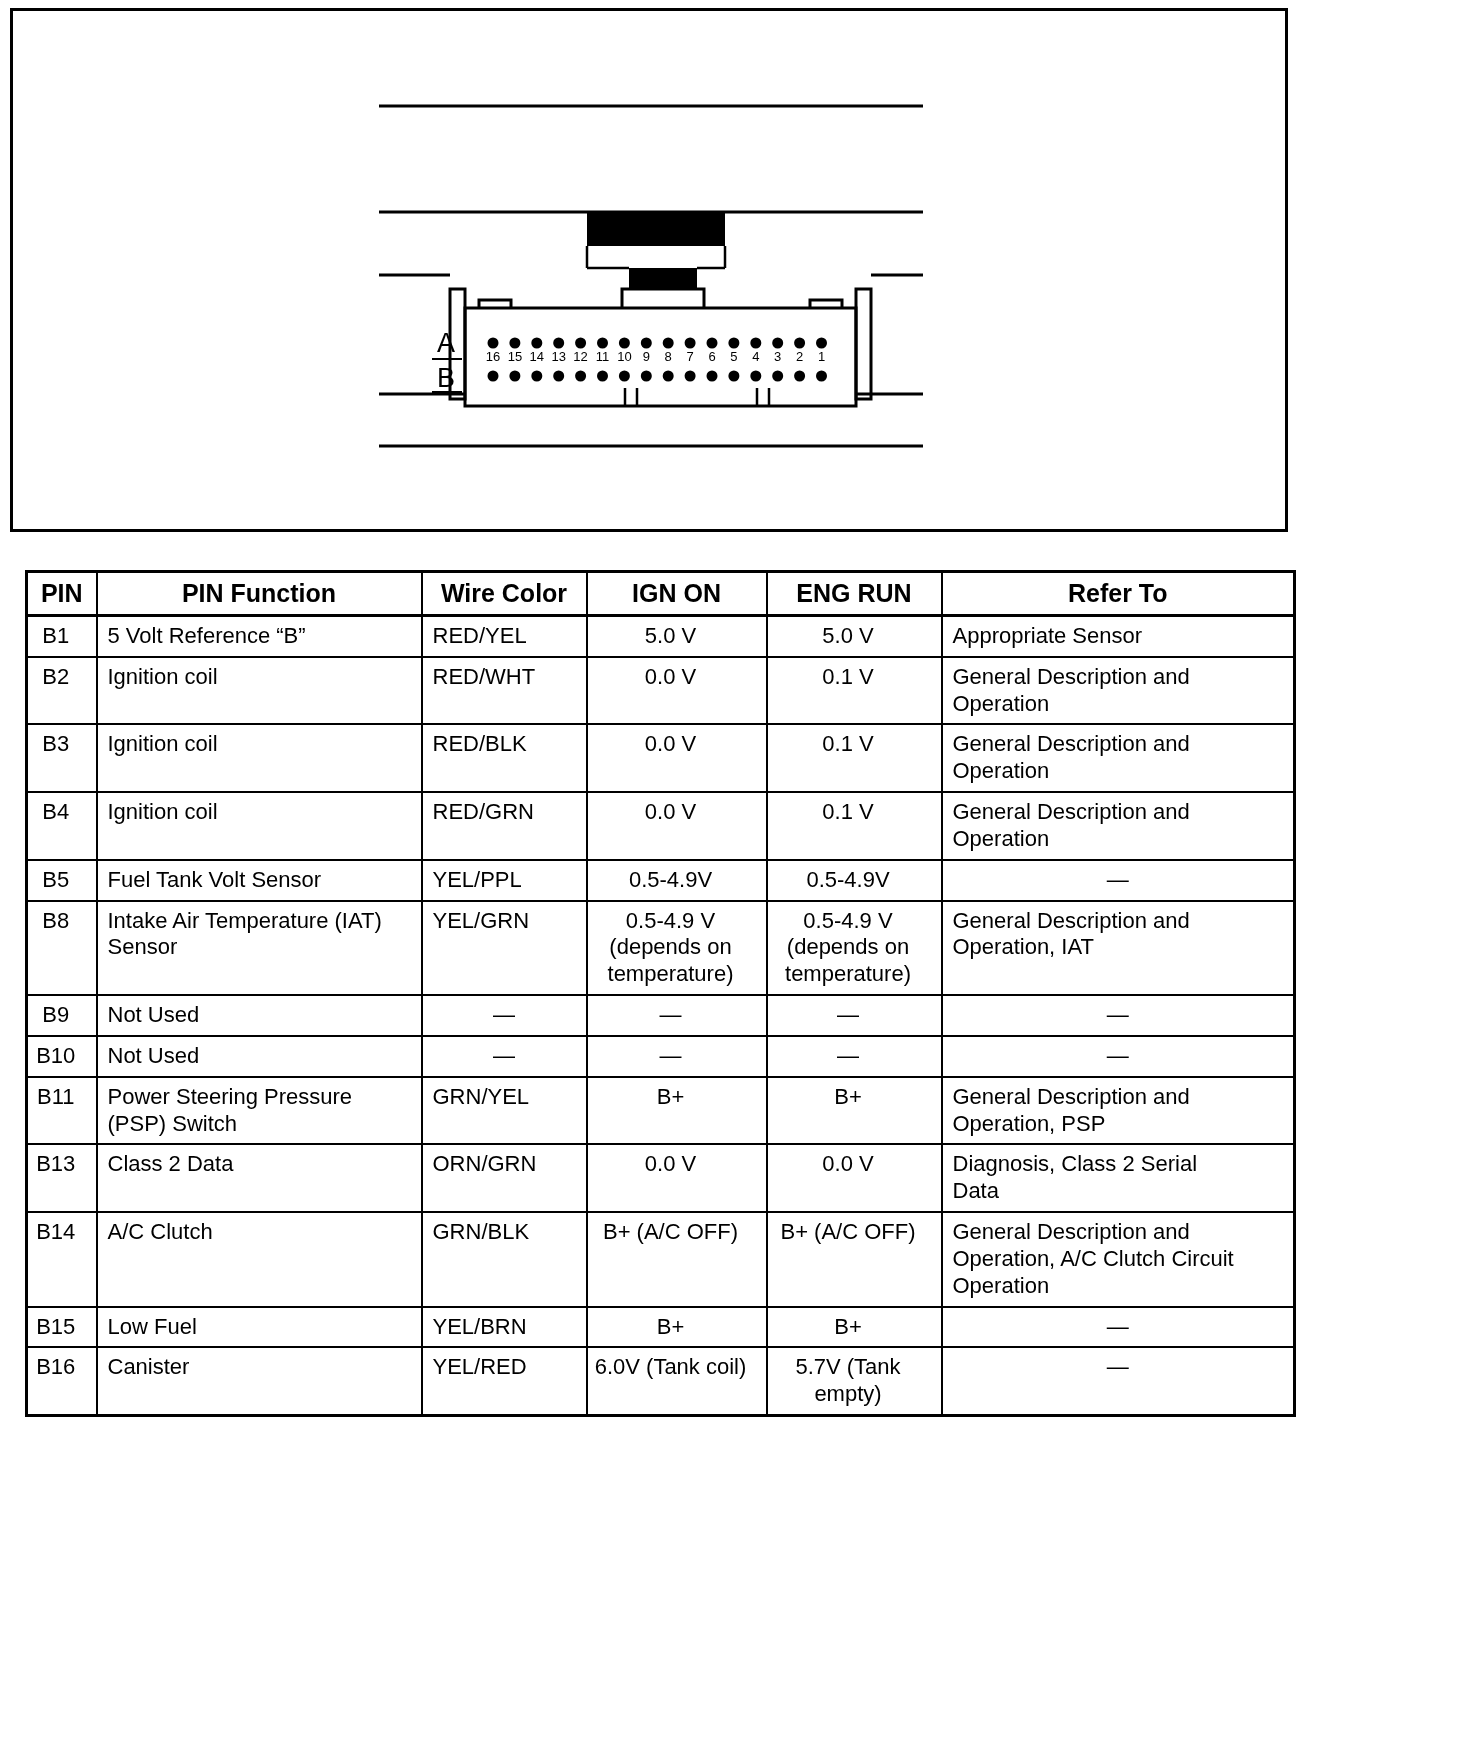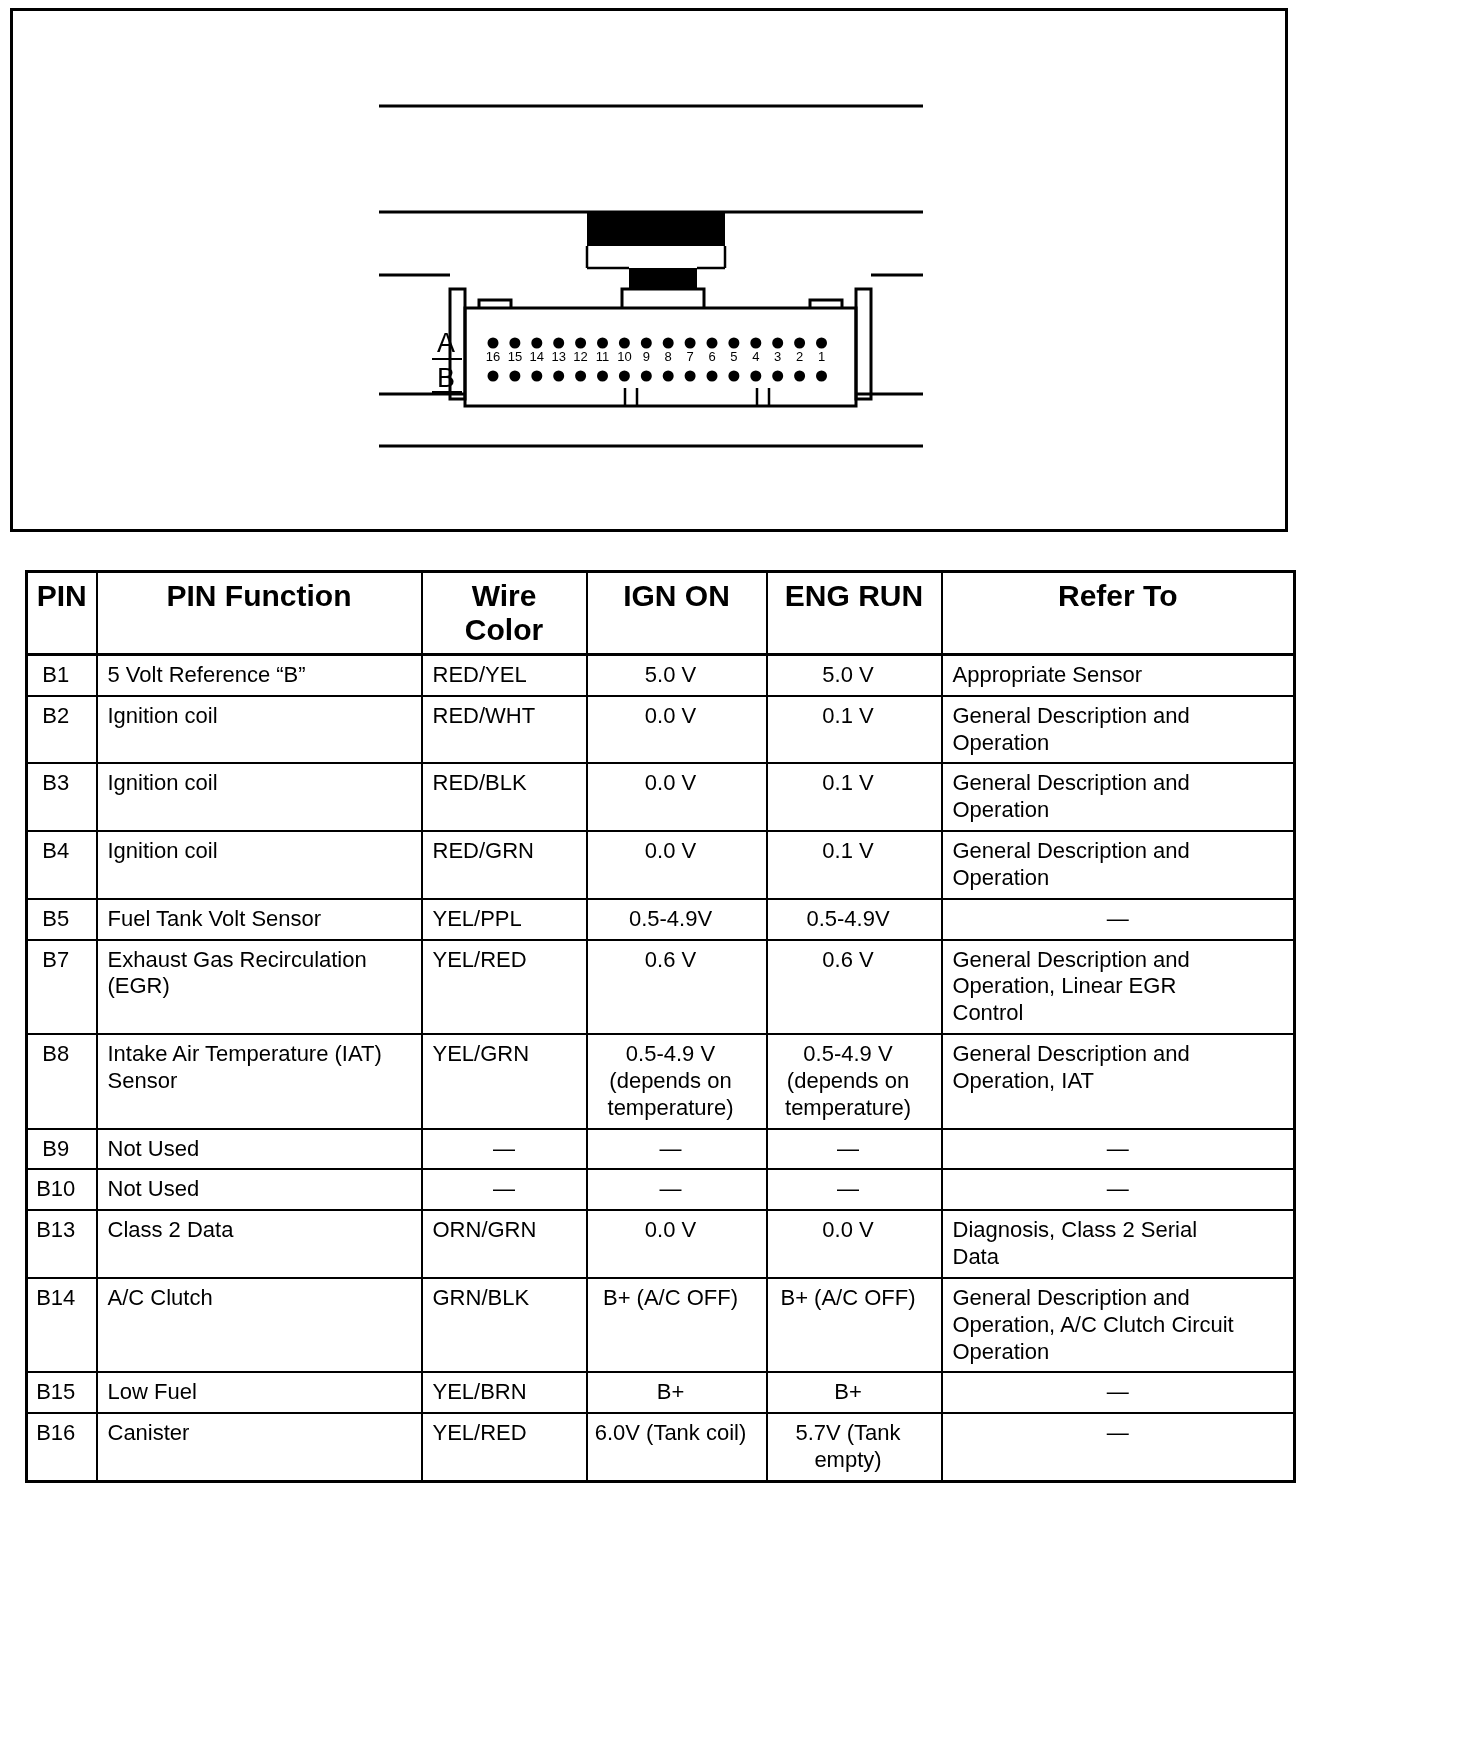--- a/index.html
+++ b/index.html
@@ -37,21 +37,21 @@
     border-collapse: collapse;
     border: 3px solid #000;
     table-layout: fixed;
     width: 1268px;
     margin: 38px 0 0 15px;
     font-size: 22px;
   }
   .pin-table th {
     border: 2px solid #000;
     border-bottom: 3px solid #000;
-    font-size: 30px;
+    font-size: 25px;
     font-weight: bold;
     text-align: center;
     vertical-align: top;
     padding: 6px 6px;
     background: #fff;
   }
   .pin-table td {
     border: 2px solid #000;
     vertical-align: top;
     padding: 6px 10px;
@@ -220,28 +220,20 @@
         </tr>
         <tr>
           <td class="al-center col-pin">B5</td>
           <td class="al-left col-function">Fuel Tank Volt Sensor</td>
           <td class="al-left col-wire_color">YEL/PPL</td>
           <td class="al-center col-ign_on">0.5-4.9V</td>
           <td class="al-center col-eng_run">0.5-4.9V</td>
           <td class="al-left col-refer_to dash">—</td>
         </tr>
         <tr>
-          <td class="al-center col-pin">B7</td>
-          <td class="al-left col-function">Exhaust Gas Recirculation (EGR)</td>
-          <td class="al-left col-wire_color">YEL/RED</td>
-          <td class="al-center col-ign_on">0.6 V</td>
-          <td class="al-center col-eng_run">0.6 V</td>
-          <td class="al-left col-refer_to">General Description and Operation, Linear EGR Control</td>
-        </tr>
-        <tr>
           <td class="al-center col-pin">B8</td>
           <td class="al-left col-function">Intake Air Temperature (IAT) Sensor</td>
           <td class="al-left col-wire_color">YEL/GRN</td>
           <td class="al-center col-ign_on">0.5-4.9 V (depends on temperature)</td>
           <td class="al-center col-eng_run">0.5-4.9 V (depends on temperature)</td>
           <td class="al-left col-refer_to">General Description and Operation, IAT</td>
         </tr>
         <tr>
           <td class="al-center col-pin">B9</td>
           <td class="al-left col-function">Not Used</td>
@@ -252,20 +244,28 @@
         </tr>
         <tr>
           <td class="al-center col-pin">B10</td>
           <td class="al-left col-function">Not Used</td>
           <td class="al-left col-wire_color dash">—</td>
           <td class="al-center col-ign_on dash">—</td>
           <td class="al-center col-eng_run dash">—</td>
           <td class="al-left col-refer_to dash">—</td>
         </tr>
         <tr>
+          <td class="al-center col-pin">B11</td>
+          <td class="al-left col-function">Power Steering Pressure (PSP) Switch</td>
+          <td class="al-left col-wire_color">GRN/YEL</td>
+          <td class="al-center col-ign_on">B+</td>
+          <td class="al-center col-eng_run">B+</td>
+          <td class="al-left col-refer_to">General Description and Operation, PSP</td>
+        </tr>
+        <tr>
           <td class="al-center col-pin">B13</td>
           <td class="al-left col-function">Class 2 Data</td>
           <td class="al-left col-wire_color">ORN/GRN</td>
           <td class="al-center col-ign_on">0.0 V</td>
           <td class="al-center col-eng_run">0.0 V</td>
           <td class="al-left col-refer_to">Diagnosis, Class 2 Serial Data</td>
         </tr>
         <tr>
           <td class="al-center col-pin">B14</td>
           <td class="al-left col-function">A/C Clutch</td>

